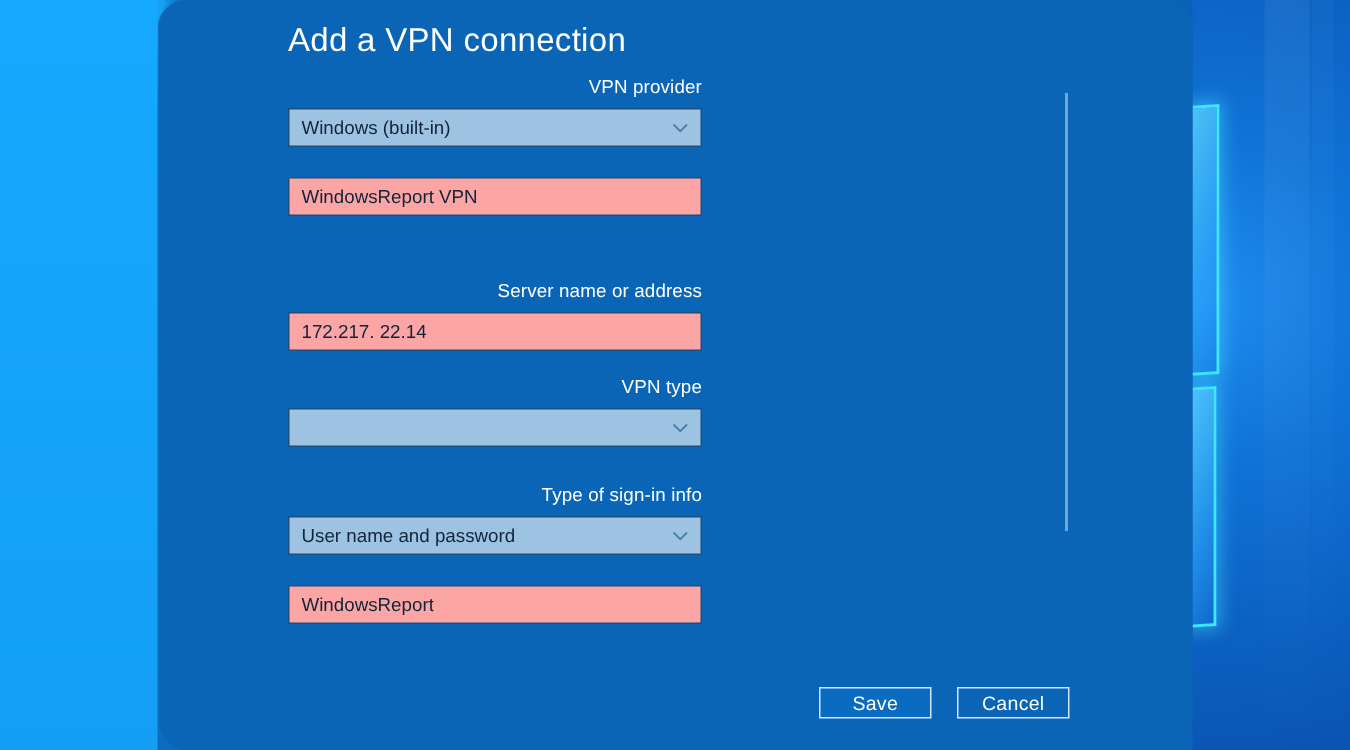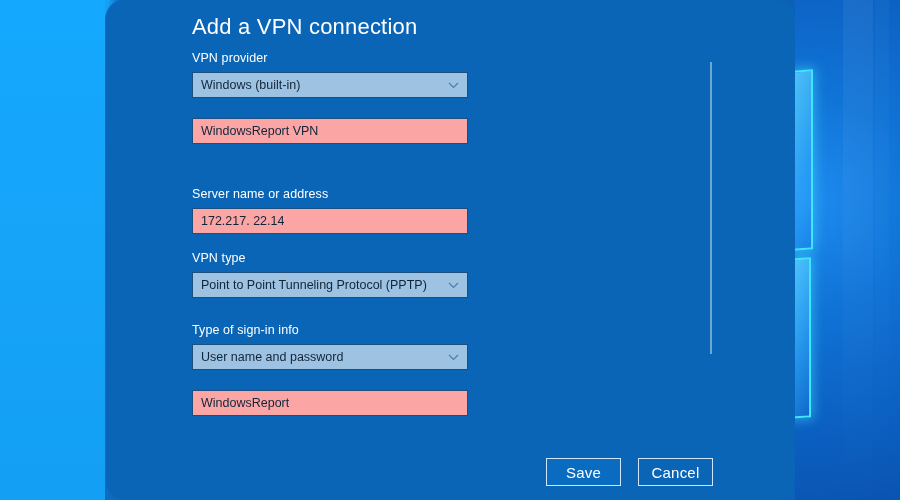--- a/index.html
+++ b/index.html
@@ -84,20 +84,21 @@
 
   .field-group { position: absolute; left: 86px; width: 276px; }
 
   .field-label {
     display: block;
     font-size: 12.5px;
     color: #ffffff;
     margin-bottom: 6px;
     line-height: 16px;
     letter-spacing: .1px;
+    text-align: right;
   }
 
   .control {
     position: relative;
     width: 276px;
     height: 26px;
     border: 1px solid #1b4f7e;
     display: flex;
     align-items: center;
     padding: 0 8px;
@@ -151,23 +152,23 @@
   
   #dialog-footer {
     position: absolute;
     left: 0; bottom: 0;
     width: 690px; height: 46px;
   }
 
   .dlg-button {
     position: absolute;
     top: 4px;
-    width: 75px; height: 28px;
+    width: 75px; height: 21px;
     font-family: "Liberation Sans", sans-serif;
-    font-size: 15px;
+    font-size: 13px;
     color: #ffffff;
     display: flex;
     align-items: center;
     justify-content: center;
     cursor: pointer;
     letter-spacing: .2px;
   }
   #save-button   { left: 440px; background: #0a6cc0; border: 1px solid #cfe6fb; }
   #cancel-button { left: 532px; background: transparent; border: 1px solid #cfe6fb; }
 </style>
@@ -212,21 +213,20 @@
     <div class="field-group" id="group-server">
       <span class="field-label">Server name or address</span>
       <div class="control textbox">
         <span class="value">172.217. 22.14</span>
       </div>
     </div>
 
     <div class="field-group" id="group-vpn-type">
       <span class="field-label">VPN type</span>
       <div class="control dropdown">
-        <span class="value">Point to Point Tunneling Protocol (PPTP)</span>
         <span class="chevron-down">
           <svg viewBox="0 0 13 13">
               <path d="M2 4.5 L6.5 9 L11 4.5" fill="none" stroke="#4a7ea8" stroke-width="1.2"></path>
             </svg>
         </span>
       </div>
     </div>
 
     <div class="field-group" id="group-signin">
       <span class="field-label">Type of sign-in info</span>

